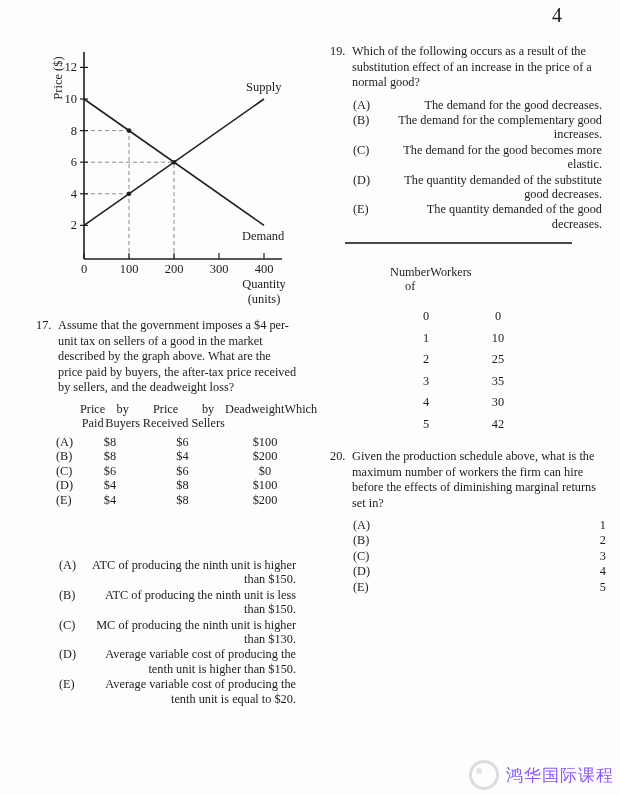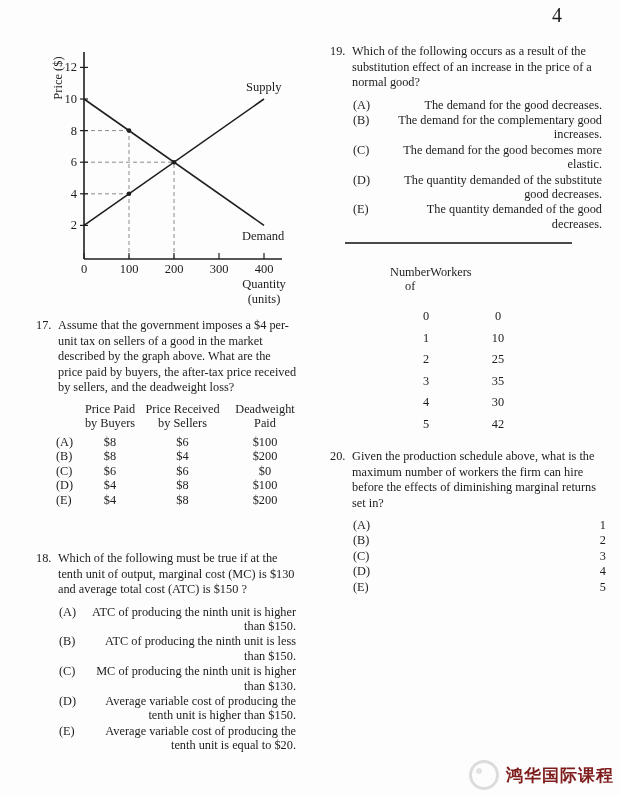--- a/index.html
+++ b/index.html
@@ -24,21 +24,21 @@
   .opttext  { flex:1;text-align:right; }
 
   #q17 { left:36px; top:318px; width:262px; }
   #q18 { left:36px; top:551px; width:260px; }
   #q19 { left:330px; top:44px;  width:272px; }
   #q20 { left:330px; top:449px; width:276px; }
 
   
   .atable { margin:6px 0 0 20px; font-size:12.3px; }
   .at-head, .at-row { display:grid; grid-template-columns:24px 60px 85px 80px; }
-  .at-h { text-align:center; line-height:14px; display:flex; flex-direction:column; }
+  .at-h { text-align:center; line-height:14px; display:flex; flex-direction:row; }
   .at-row { line-height:14.5px; margin-top:0; }
   .at-head { margin-bottom:5px; }
   .at-c { text-align:center; }
   .u { text-underline-offset:2px; }
 
   
   .divider { position:absolute; left:345px; top:242px; width:227px; height:2px; background:#4a4a4a; }
 
   
   .stable { position:absolute; left:390px; top:265px; font-size:12.3px; }
@@ -46,22 +46,22 @@
   .st-h { text-align:center; line-height:14px; display:flex; }
   .st-head { margin-bottom:13px; }
   .st-row { line-height:21.5px; }
   .st-c { text-align:center; }
 
   
   .watermark { position:absolute; right:6px; bottom:5px; display:flex; align-items:center; gap:7px; }
   .wm-icon { width:24px; height:24px; border:3px solid #dcdcdc; border-radius:50%; position:relative; }
   .wm-icon::after { content:""; position:absolute; left:4px; top:5px; width:6px; height:6px;
                     border-radius:50%; background:#e3e3e3; }
-  .wm-text { font-family:"DejaVu Sans", sans-serif; font-size:17px; font-weight:bold;
-             color:#7f1d1d; letter-spacing:1px; }
+  .wm-text { font-family:"DejaVu Sans", sans-serif; font-size:17px; font-weight:normal;
+             color:#8b5cf6; letter-spacing:1px; }
 </style>
 </head>
 <body>
 
 <div class="page">
 
   <div class="page-number">4</div>
 
   <div class="chart-wrap">
     <svg id="chart-svg" width="270" height="270" viewBox="0 0 270 270">
@@ -118,21 +118,21 @@
         <div class="at-h">
           <span>Price Paid</span>
           <span class="u">by Buyers</span>
         </div>
         <div class="at-h">
           <span>Price Received</span>
           <span class="u">by Sellers</span>
         </div>
         <div class="at-h">
           <span>Deadweight</span>
-          <span class="u">Paid</span>
+          <span class="u">Which</span>
         </div>
       </div>
       <div class="at-row">
         <div>(A)</div>
         <div class="at-c">$8</div>
         <div class="at-c">$6</div>
         <div class="at-c">$100</div>
       </div>
       <div class="at-row">
         <div>(B)</div>
@@ -155,24 +155,20 @@
       <div class="at-row">
         <div>(E)</div>
         <div class="at-c">$4</div>
         <div class="at-c">$8</div>
         <div class="at-c">$200</div>
       </div>
     </div>
   </div>
 
   <div class="q" id="q18">
-    <div class="qhead">
-      <div class="qnum">18.</div>
-      <div class="qtext">Which of the following must be true if at the tenth unit of output, marginal cost (MC) is $130 and average total cost (ATC) is $150 ?</div>
-    </div>
     <div class="options">
       <div class="option">
         <div class="optlabel">(A)</div>
         <div class="opttext">ATC of producing the ninth unit is higher than $150.</div>
       </div>
       <div class="option">
         <div class="optlabel">(B)</div>
         <div class="opttext">ATC of producing the ninth unit is less than $150.</div>
       </div>
       <div class="option">

